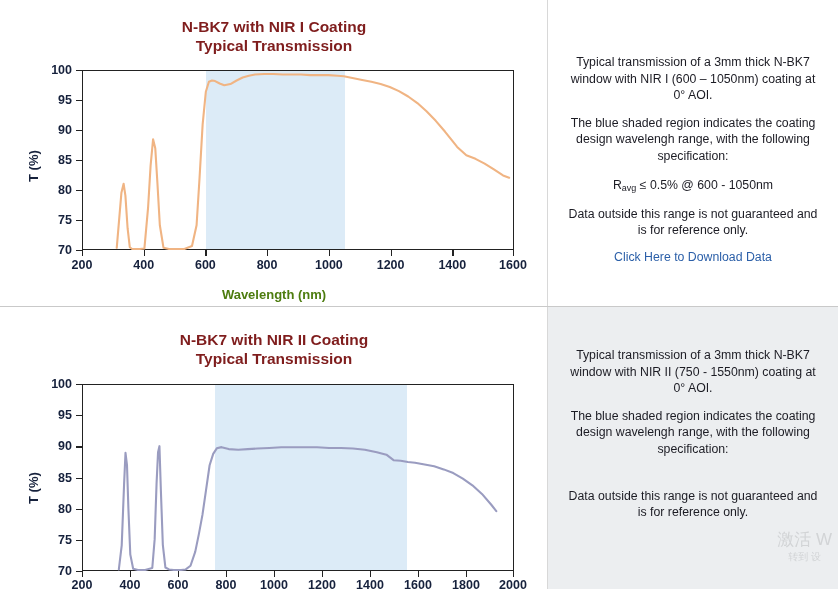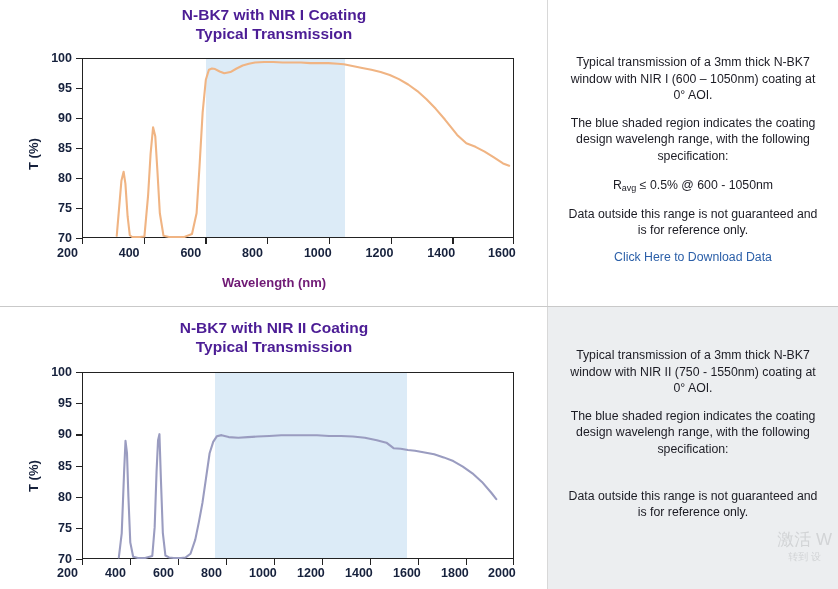--- a/index.html
+++ b/index.html
@@ -41,24 +41,24 @@
     padding: 14px 16px 8px 16px;
   }
   #panel-1 .text-cell { background: #ffffff; }
   #panel-2 .text-cell { background: #eceef0; }
   #panel-1 { border-bottom: 1px solid #c9c9c9; }
 
   
   .chart-title {
     text-align: center;
     font-weight: bold;
-    color: #4c1d95;
+    color: #7f1d1d;
     font-size: 15.5px;
     line-height: 1.22;
-    margin: 0;
+    margin: 12px;
     padding-top: 6px;
   }
   .chart-title .l2 { display: block; }
 
   
   .plot-wrap {
     position: relative;
     width: 548px;
     height: 100%;
   }
@@ -88,42 +88,42 @@
     color: #16213c;
     text-align: right;
     width: 42px;
     transform: translateY(-50%);
   }
   .xtick-label {
     position: absolute;
     font-size: 12.5px;
     font-weight: bold;
     color: #16213c;
-    text-align: left;
+    text-align: center;
     width: 50px;
     transform: translateX(-50%);
   }
   .tickmark {
     position: absolute;
     background: #222;
   }
   .axis-title-y {
     position: absolute;
     font-size: 13px;
     font-weight: bold;
     color: #16213c;
     transform: rotate(-90deg);
     transform-origin: left top;
     white-space: nowrap;
   }
   .axis-title-x {
     position: absolute;
     font-size: 13px;
     font-weight: bold;
-    color: #701a75;
+    color: #4d7c0f;
     width: 100%;
     text-align: center;
     left: 0;
   }
   
   .side-p {
     font-size: 12.3px;
     color: #1c1c24;
     line-height: 1.35;
     text-align: center;

